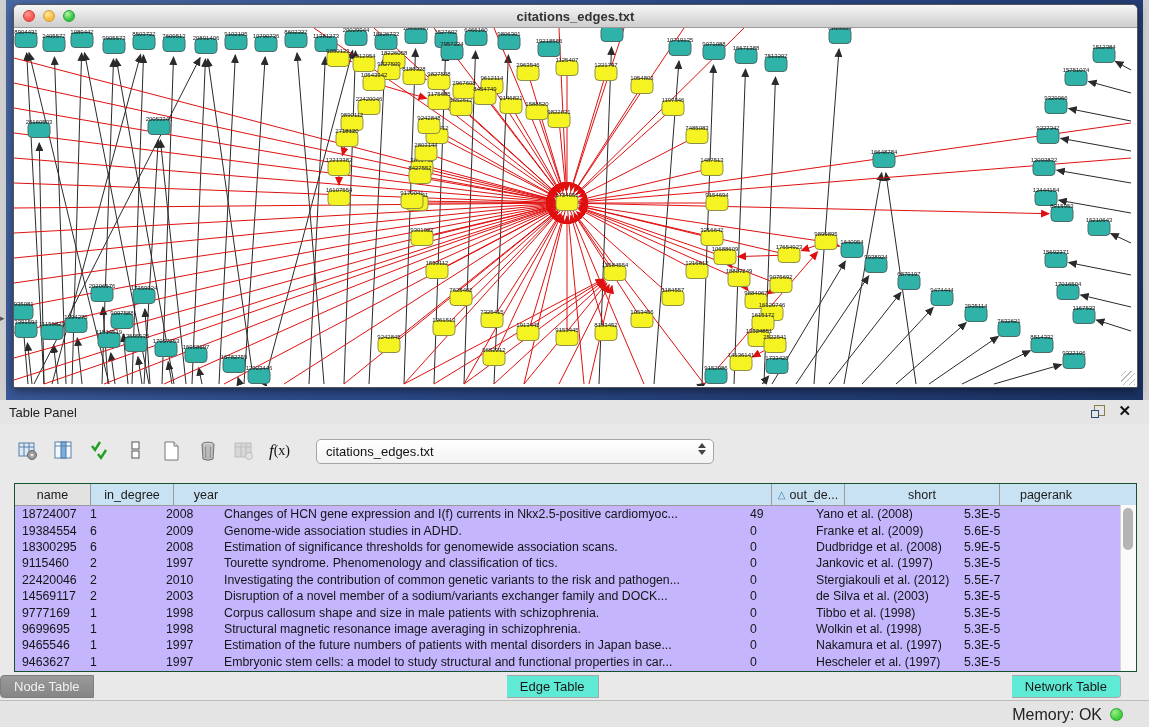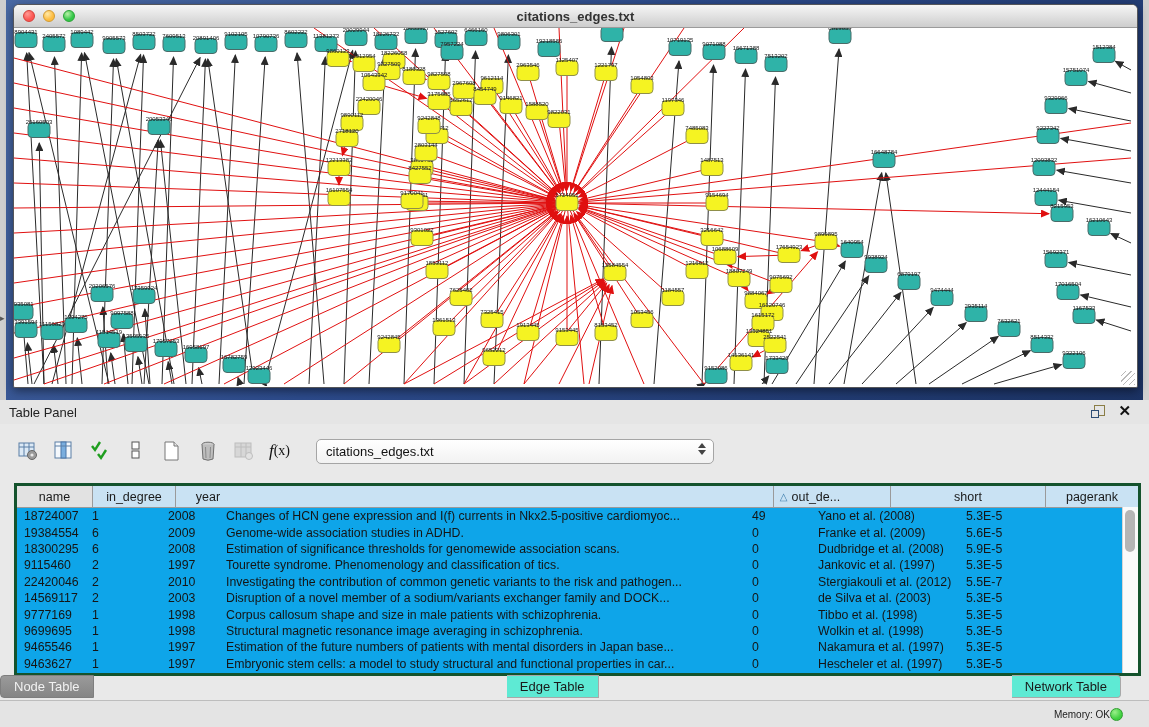--- a/index.html
+++ b/index.html
@@ -42,40 +42,40 @@
   .fx{font-size:14px;color:#111;font-family:"Liberation Serif",serif;}
   .fx i{font-size:17px;}
   .combo{margin-left:14px;width:396px;height:23px;border:1px solid #a5a5a5;border-radius:5px;
     background:linear-gradient(#ffffff,#f2f2f2);display:flex;align-items:center;position:relative;}
   .combo-text{font-size:13px;color:#111;padding-left:9px;}
   .combo-arrows{position:absolute;right:7px;top:3px;display:flex;flex-direction:column;gap:2px;}
   .combo-arrows i{width:0;height:0;border-left:4px solid transparent;border-right:4px solid transparent;}
   .combo-arrows .up{border-bottom:5px solid #444;}
   .combo-arrows .dn{border-top:5px solid #444;}
   .tablewrap{position:absolute;left:14px;top:59px;width:1121px;height:187px;
-    border:3px solid #14532d;background:#0ea5e9;overflow:hidden;}
+    border:1px solid #14532d;background:#c4b5fd;overflow:hidden;}
   .thead{display:flex;height:21px;background:#c9e2f3;border-bottom:1px solid #9a9a9a;}
   .th{box-sizing:border-box;border-left:1px solid #9a9a9a;display:flex;align-items:center;
     justify-content:center;font-size:12.5px;color:#1a1a1a;overflow:hidden;white-space:nowrap;}
   .th:first-child{border-left:none;background:#e2e2e2;}
   .th .sortgl{color:#3f7fad;font-size:10px;margin-right:4px;}
   .trow{display:flex;height:16.4px;align-items:center;}
   .td{box-sizing:border-box;padding-left:7px;font-size:12.3px;color:#151515;
     overflow:hidden;white-space:nowrap;}
   .vscroll{position:absolute;right:0;top:21px;bottom:0;width:15px;background:#fafafa;border-left:1px solid #d5d5d5;}
   .vthumb{position:absolute;left:2px;top:3px;width:10px;height:42px;border-radius:6px;background:#b5b5b5;}
   .tabs{position:absolute;left:0;top:251px;width:1121px;display:flex;justify-content:space-between;}
   .tab{height:21px;padding:0 13px;display:flex;align-items:center;font-size:13px;color:#1a1a1a;
     background:#5eead4;border:1px solid #a8a8a8;border-left:none;}
   .tab:first-child{border-left:1px solid #a8a8a8;border-radius:4px 0 0 4px;}
   .tab:last-child{border-radius:0 4px 4px 0;}
   .tab.sel{background:linear-gradient(#9a9a9a,#858585);color:#f1f1f1;border-color:#7e7e7e;}
   .statusbar{position:absolute;left:0;top:700px;width:1149px;height:27px;background:#e4e4e4;
     border-top:1px solid #bdbdbd;display:flex;align-items:center;justify-content:flex-end;}
-  .mem-label{font-size:10px;color:#222;margin-right:0;}
+  .mem-label{font-size:16px;color:#222;margin-right:8px;}
   .mem-dot{width:13px;height:13px;border-radius:50%;margin-right:26px;
     background:radial-gradient(circle at 35% 30%,#9aef8a,#3ecf3e 65%);border:1px solid #2f9e2f;box-sizing:border-box;}
 </style>
 </head>
 <body>
 
 <div class="desktop">
   <div class="edge-strip left">
     <div class="strip-arrow">▸</div>
   </div>
@@ -857,21 +857,21 @@
     </div>
   </div>
 
   <div class="tablewrap">
     <div class="thead" id="thead">
         <div class="th" style="width: 75px; background: rgb(226, 226, 226);">name</div>
         <div class="th" style="width: 83px; text-align: right;">in_degree</div>
         <div class="th" style="width: 65px;">year</div>
         <div class="th" style="width: 533px; margin-top: 48px;">title</div>
         <div class="th" style="width: 73px;"><span class="sortgl">△</span>out_de...</div>
-        <div class="th" style="width: 155px; margin-left: 44px;">short</div>
+        <div class="th" style="width: 155px;">short</div>
         <div class="th" style="width: 93px;">pagerank</div>
       </div>
     <div id="tbody">
         <div class="trow">
           <div class="td" style="width: 68px;">18724007</div>
           <div class="td" style="width: 76px;">1</div>
           <div class="td" style="width: 58px;">2008</div>
           <div class="td" style="width: 526px;">Changes of HCN gene expression and I(f) currents in Nkx2.5-positive cardiomyoc...</div>
           <div class="td" style="width: 66px;">49</div>
           <div class="td" style="width: 148px;">Yano et al. (2008)</div>

